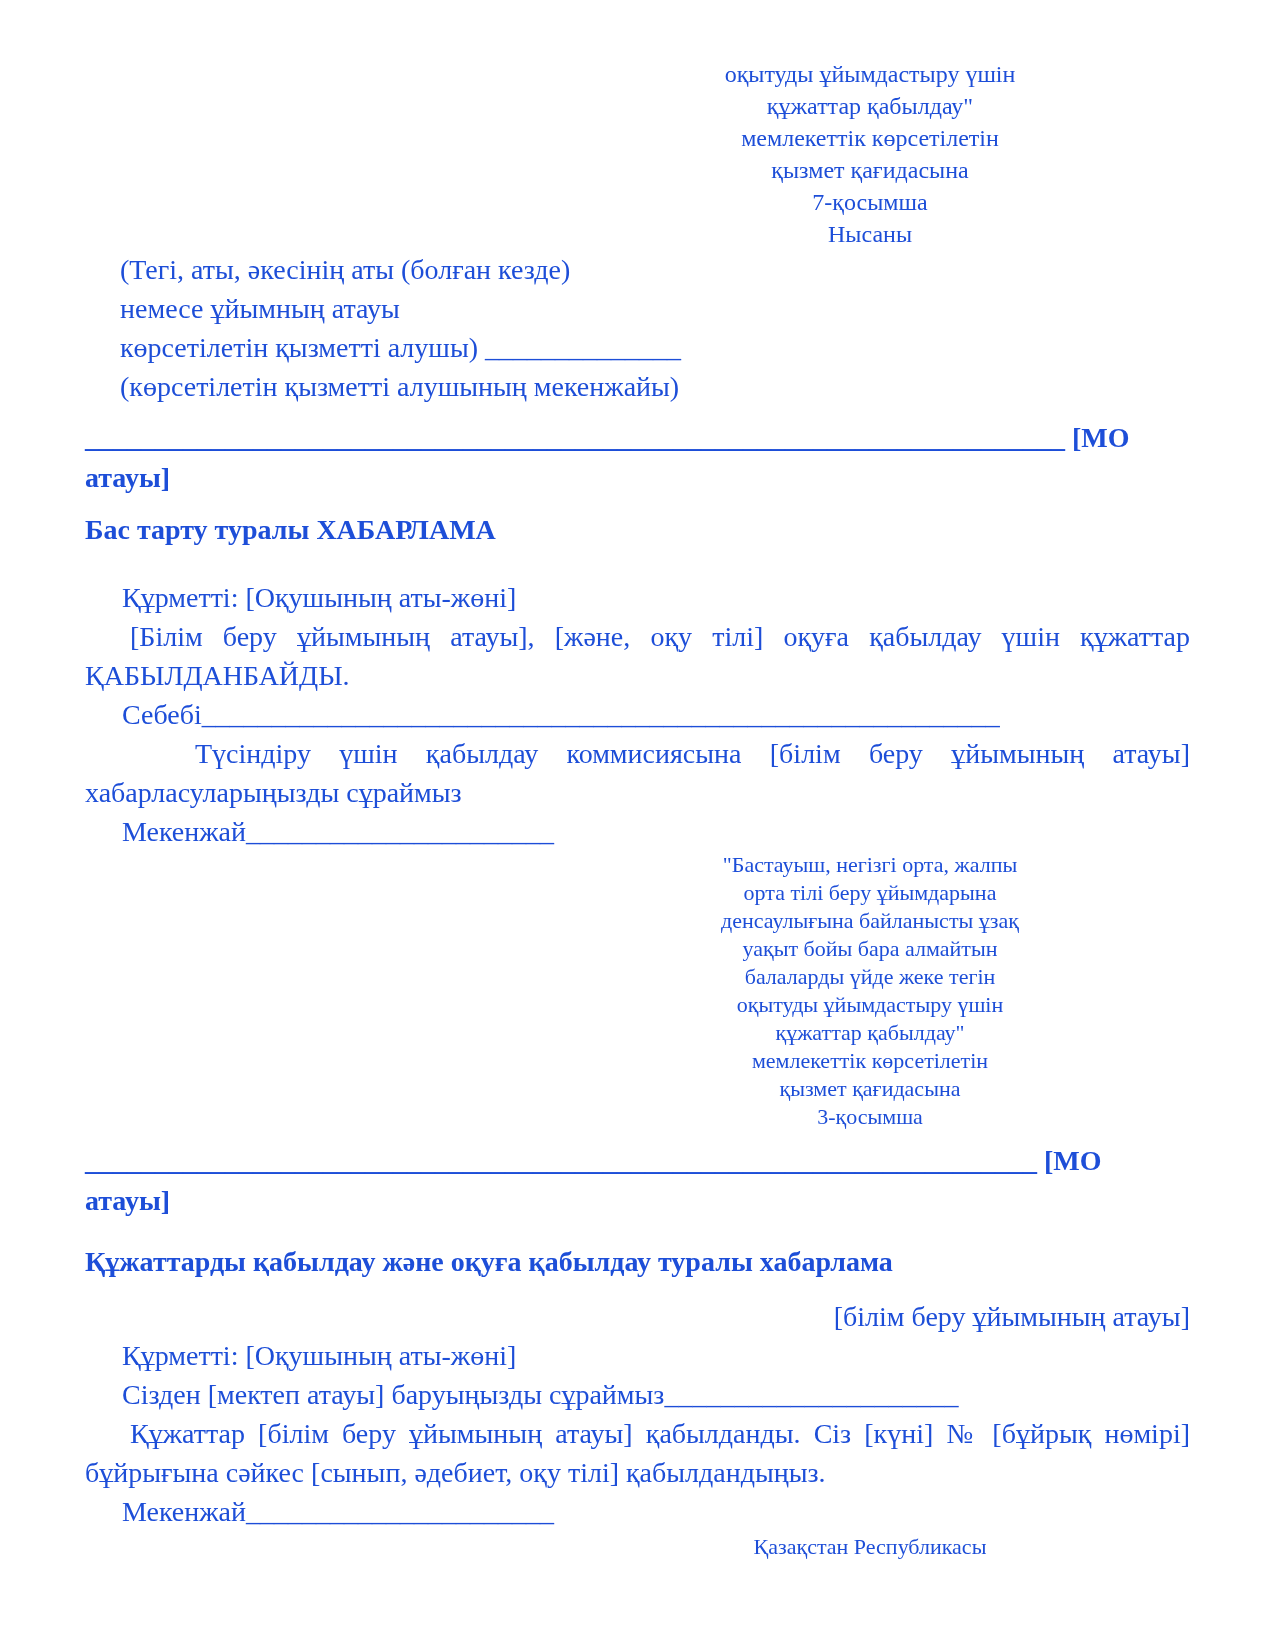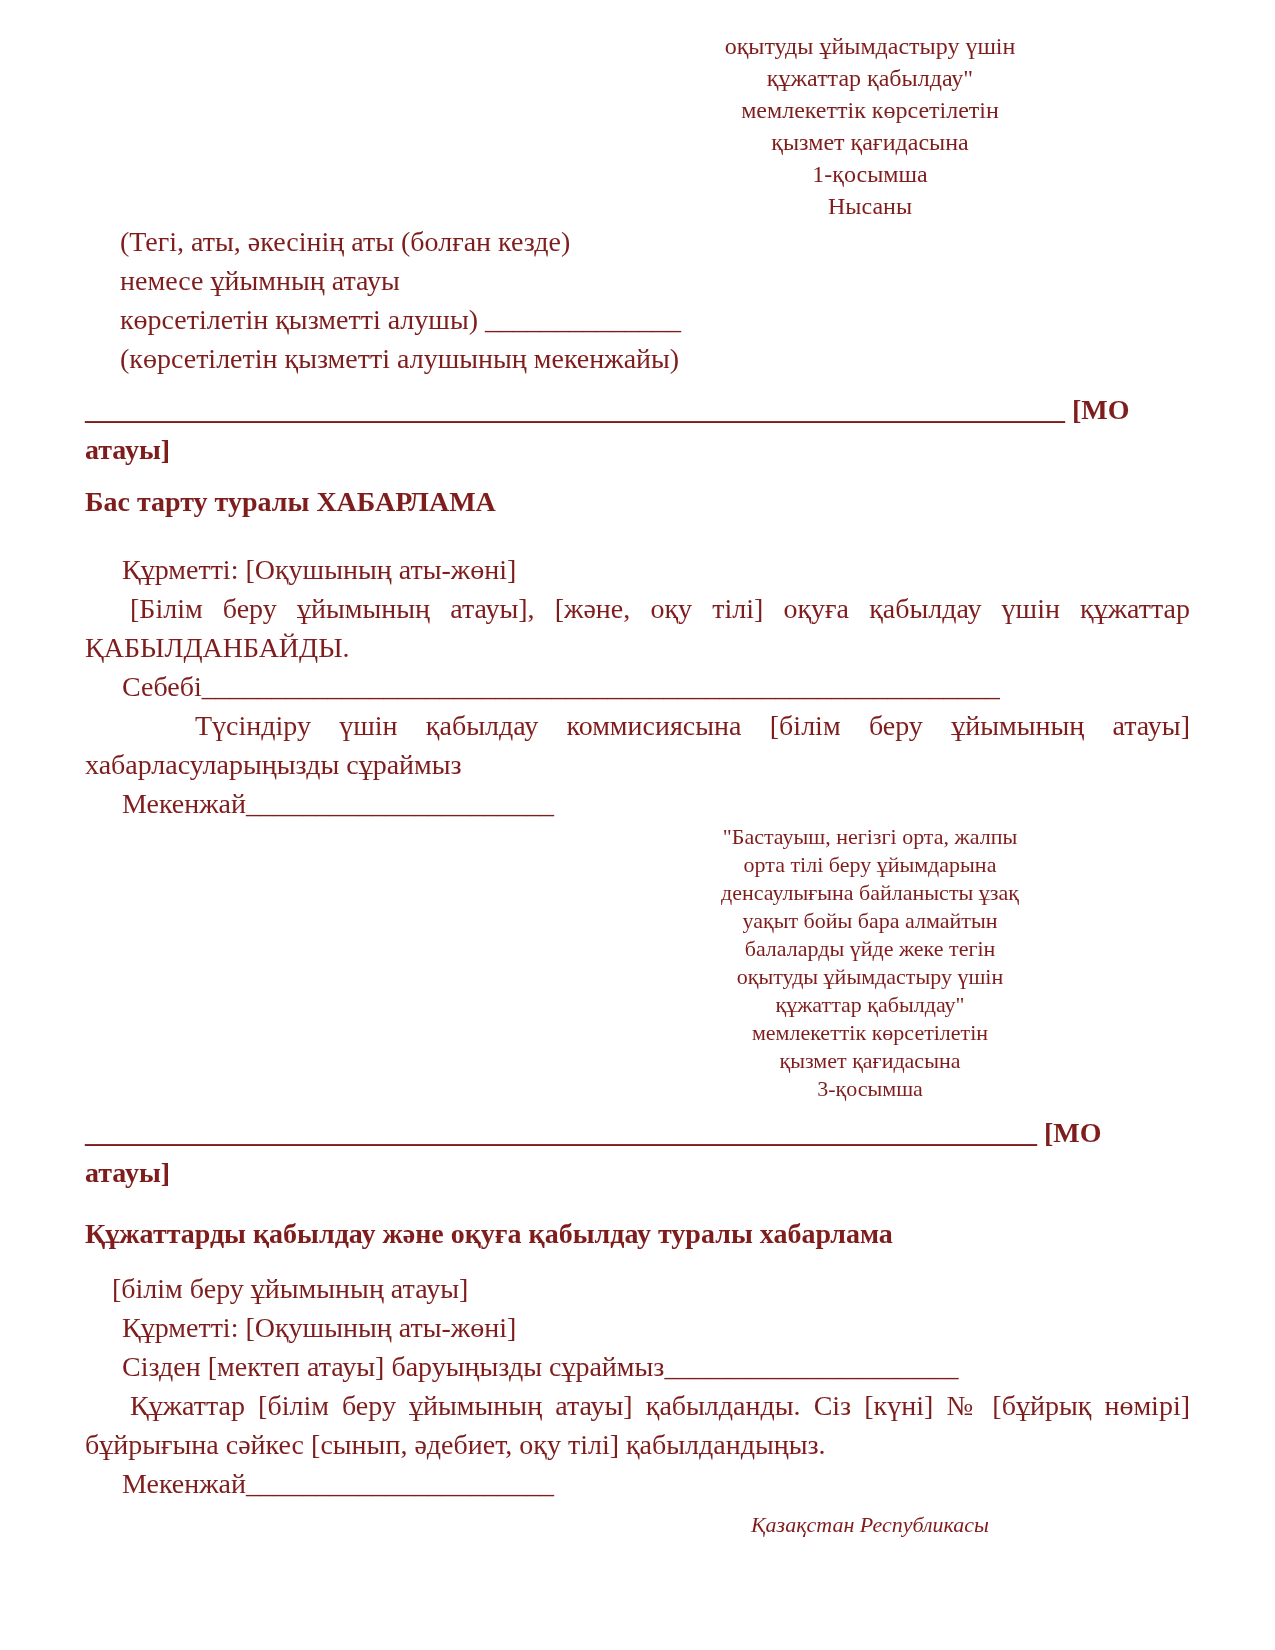--- a/index.html
+++ b/index.html
@@ -6,23 +6,23 @@
     margin: 0;
     padding: 0;
     background: #ffffff;
   }
   .page {
     position: relative;
     width: 1275px;
     height: 1650px;
     box-sizing: border-box;
     margin: 0 auto;
-    padding: 30px 85px 0 85px;
+    padding: 58px 85px 0 85px;
     background: #ffffff;
-    color: #7f1d1d;
+    color: #1d4ed8;
     font-family: "Liberation Serif", "DejaVu Serif", serif;
     font-size: 28px;
     line-height: 39px;
     overflow: hidden;
   }
   
   .appendix {
     width: 430px;
     margin-left: 570px;
     text-align: center;
@@ -47,49 +47,48 @@
   .heading {
     font-weight: bold;
     line-height: 40px;
     margin-top: 12px;
   }
   .heading.h2m { margin-top: 21px; }
   .para { line-height: 39px; }
   .mt28 { margin-top: 28px; }
   .mt15 { margin-top: 15px; }
   .indent  { text-indent: 37px; }
-  .ind27   { text-indent: 27px; }
+  .ind27   { text-indent: 27px; text-align: right; }
   .ind45   { text-indent: 45px; }
   .ind110  { text-indent: 110px; }
   
   .jline {
     text-align: justify;
     text-align-last: justify;
   }
   .footer-country {
     width: 430px;
     margin-left: 570px;
-    margin-top: 8px;
+    margin-top: 2px;
     text-align: center;
     font-size: 22px;
     line-height: 28px;
-    font-style: italic;
   }
 </style>
 </head>
 <body>
 
 <div class="page">
 
   <div class="appendix">
     <div>оқытуды ұйымдастыру үшін</div>
     <div>құжаттар қабылдау"</div>
     <div>мемлекеттік көрсетілетін</div>
     <div>қызмет қағидасына</div>
-    <div>1-қосымша</div>
+    <div>7-қосымша</div>
     <div>Нысаны</div>
   </div>
 
   <div class="recipient">
     <div>(Тегі, аты, әкесінің аты (болған кезде)</div>
     <div>немесе ұйымның атауы</div>
     <div>көрсетілетін қызметті алушы) ______________</div>
     <div>(көрсетілетін қызметті алушының мекенжайы)</div>
   </div>
 

